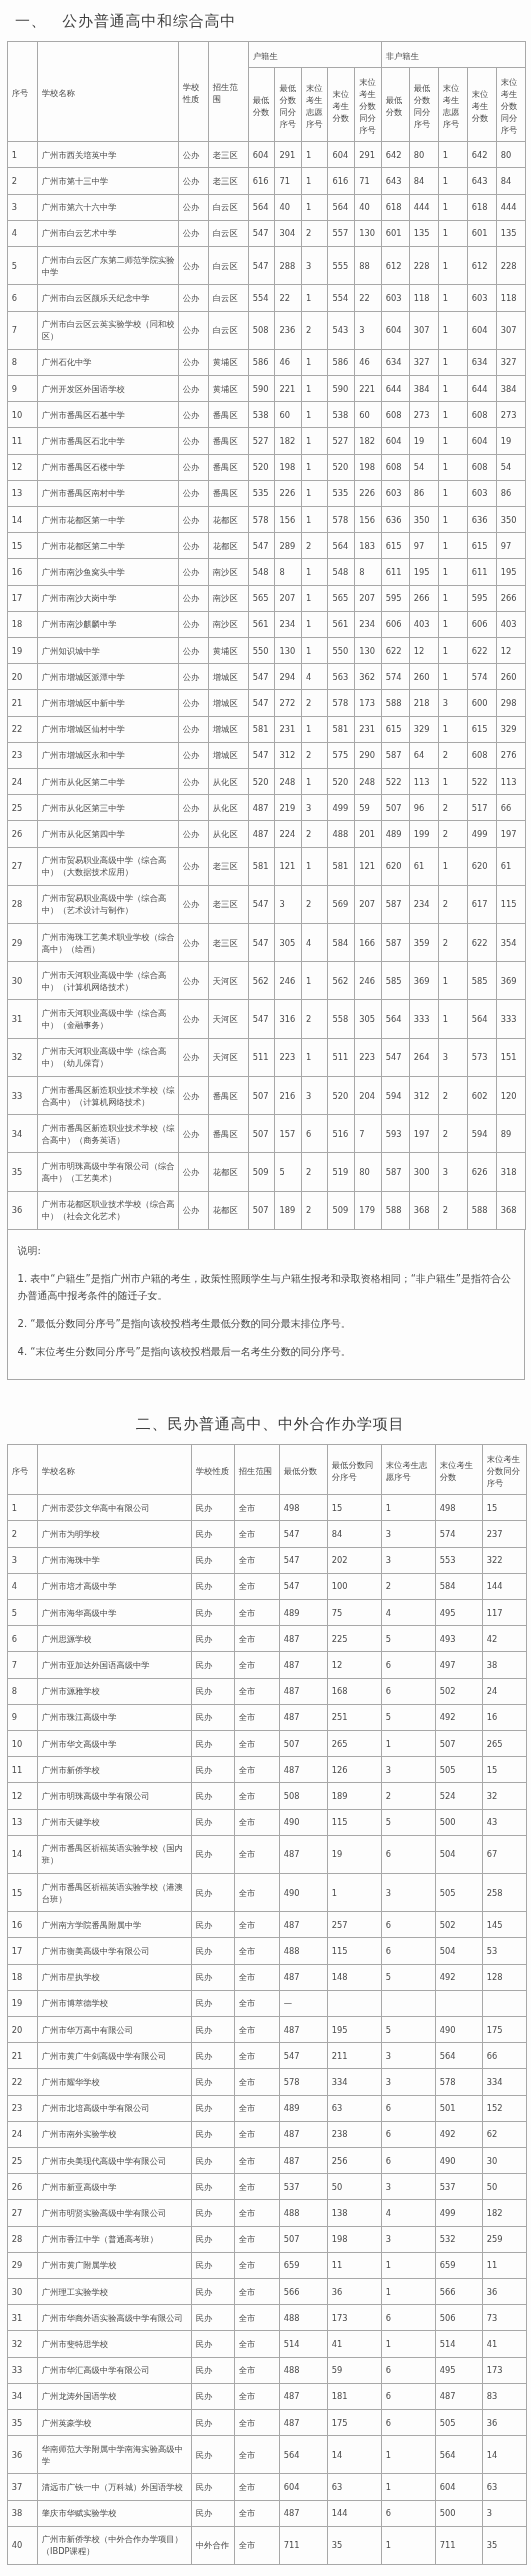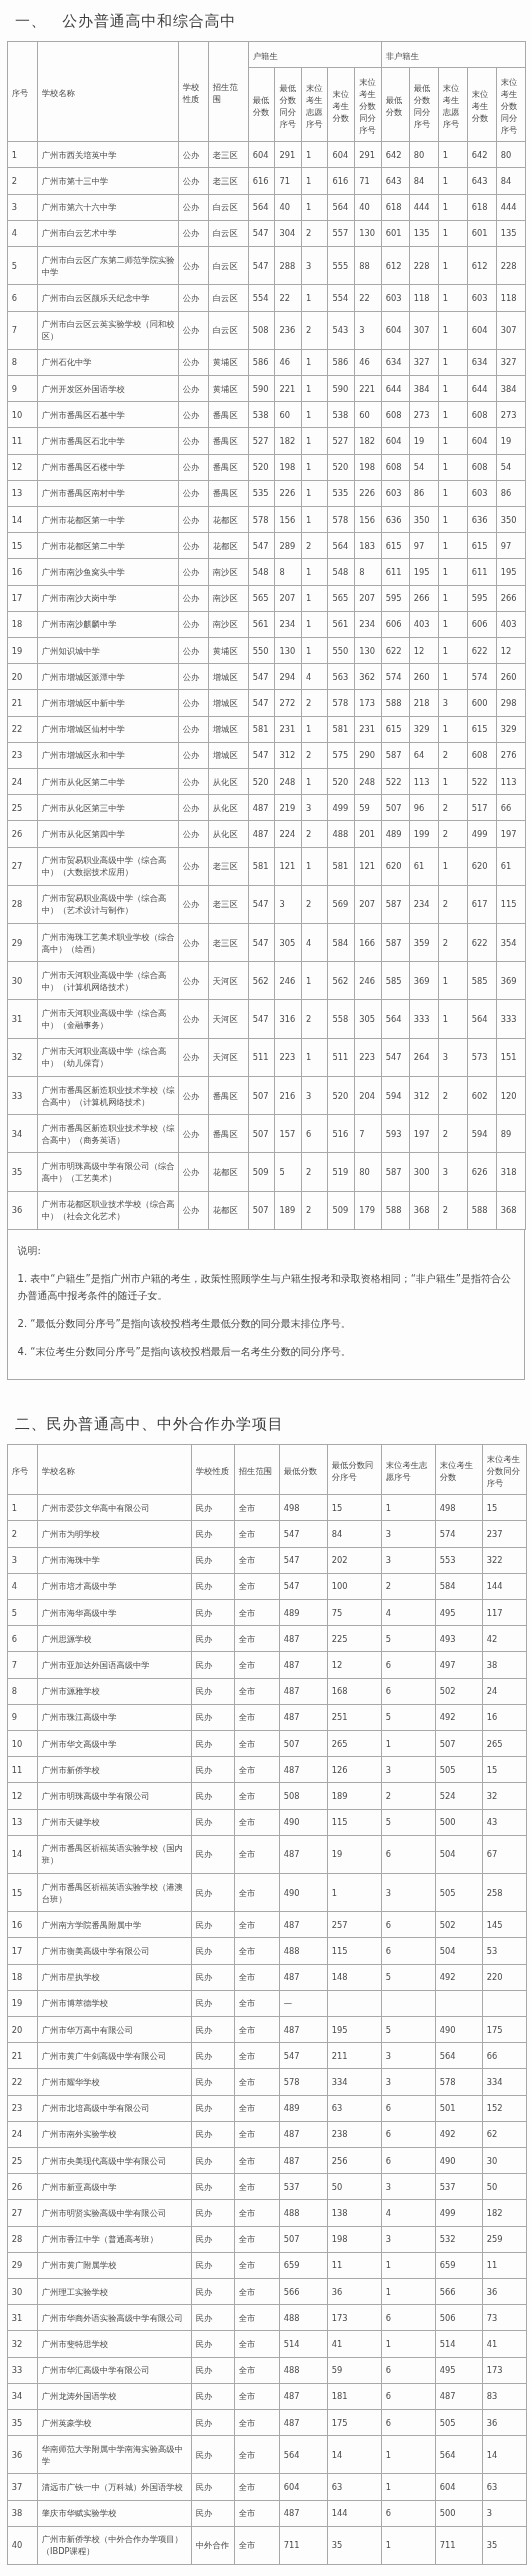--- a/index.html
+++ b/index.html
@@ -9,21 +9,21 @@
     font-family:"DejaVu Sans","Liberation Sans",sans-serif;
     color:#4a4a4a;
   }
   .page{padding:6.6px 6.6px 11.6px 6.6px;}
   .section-title{
     font-size:15px;
     color:#3f3f3f;
     margin:5px 0 10px 8.3px;
     letter-spacing:0.8px;
   }
-  .section-title.second{margin-top:35px;}
+  .section-title.second{margin-top:35px;text-align:center;}
   table{
     border-collapse:collapse;
     table-layout:fixed;
     width:519px;
     background:#fdfdfd;
   }
   th,td{
     border:0.8px solid #a8a8a8;
     font-size:8.3px;
     font-weight:normal;
@@ -900,21 +900,21 @@
           </tr>
           <tr>
             <td>18</td>
             <td>广州市星执学校</td>
             <td>民办</td>
             <td>全市</td>
             <td>487</td>
             <td>148</td>
             <td>5</td>
             <td>492</td>
-            <td>220</td>
+            <td>128</td>
           </tr>
           <tr>
             <td>19</td>
             <td>广州市博萃德学校</td>
             <td>民办</td>
             <td>全市</td>
             <td>—</td>
             <td></td>
             <td></td>
             <td></td>

